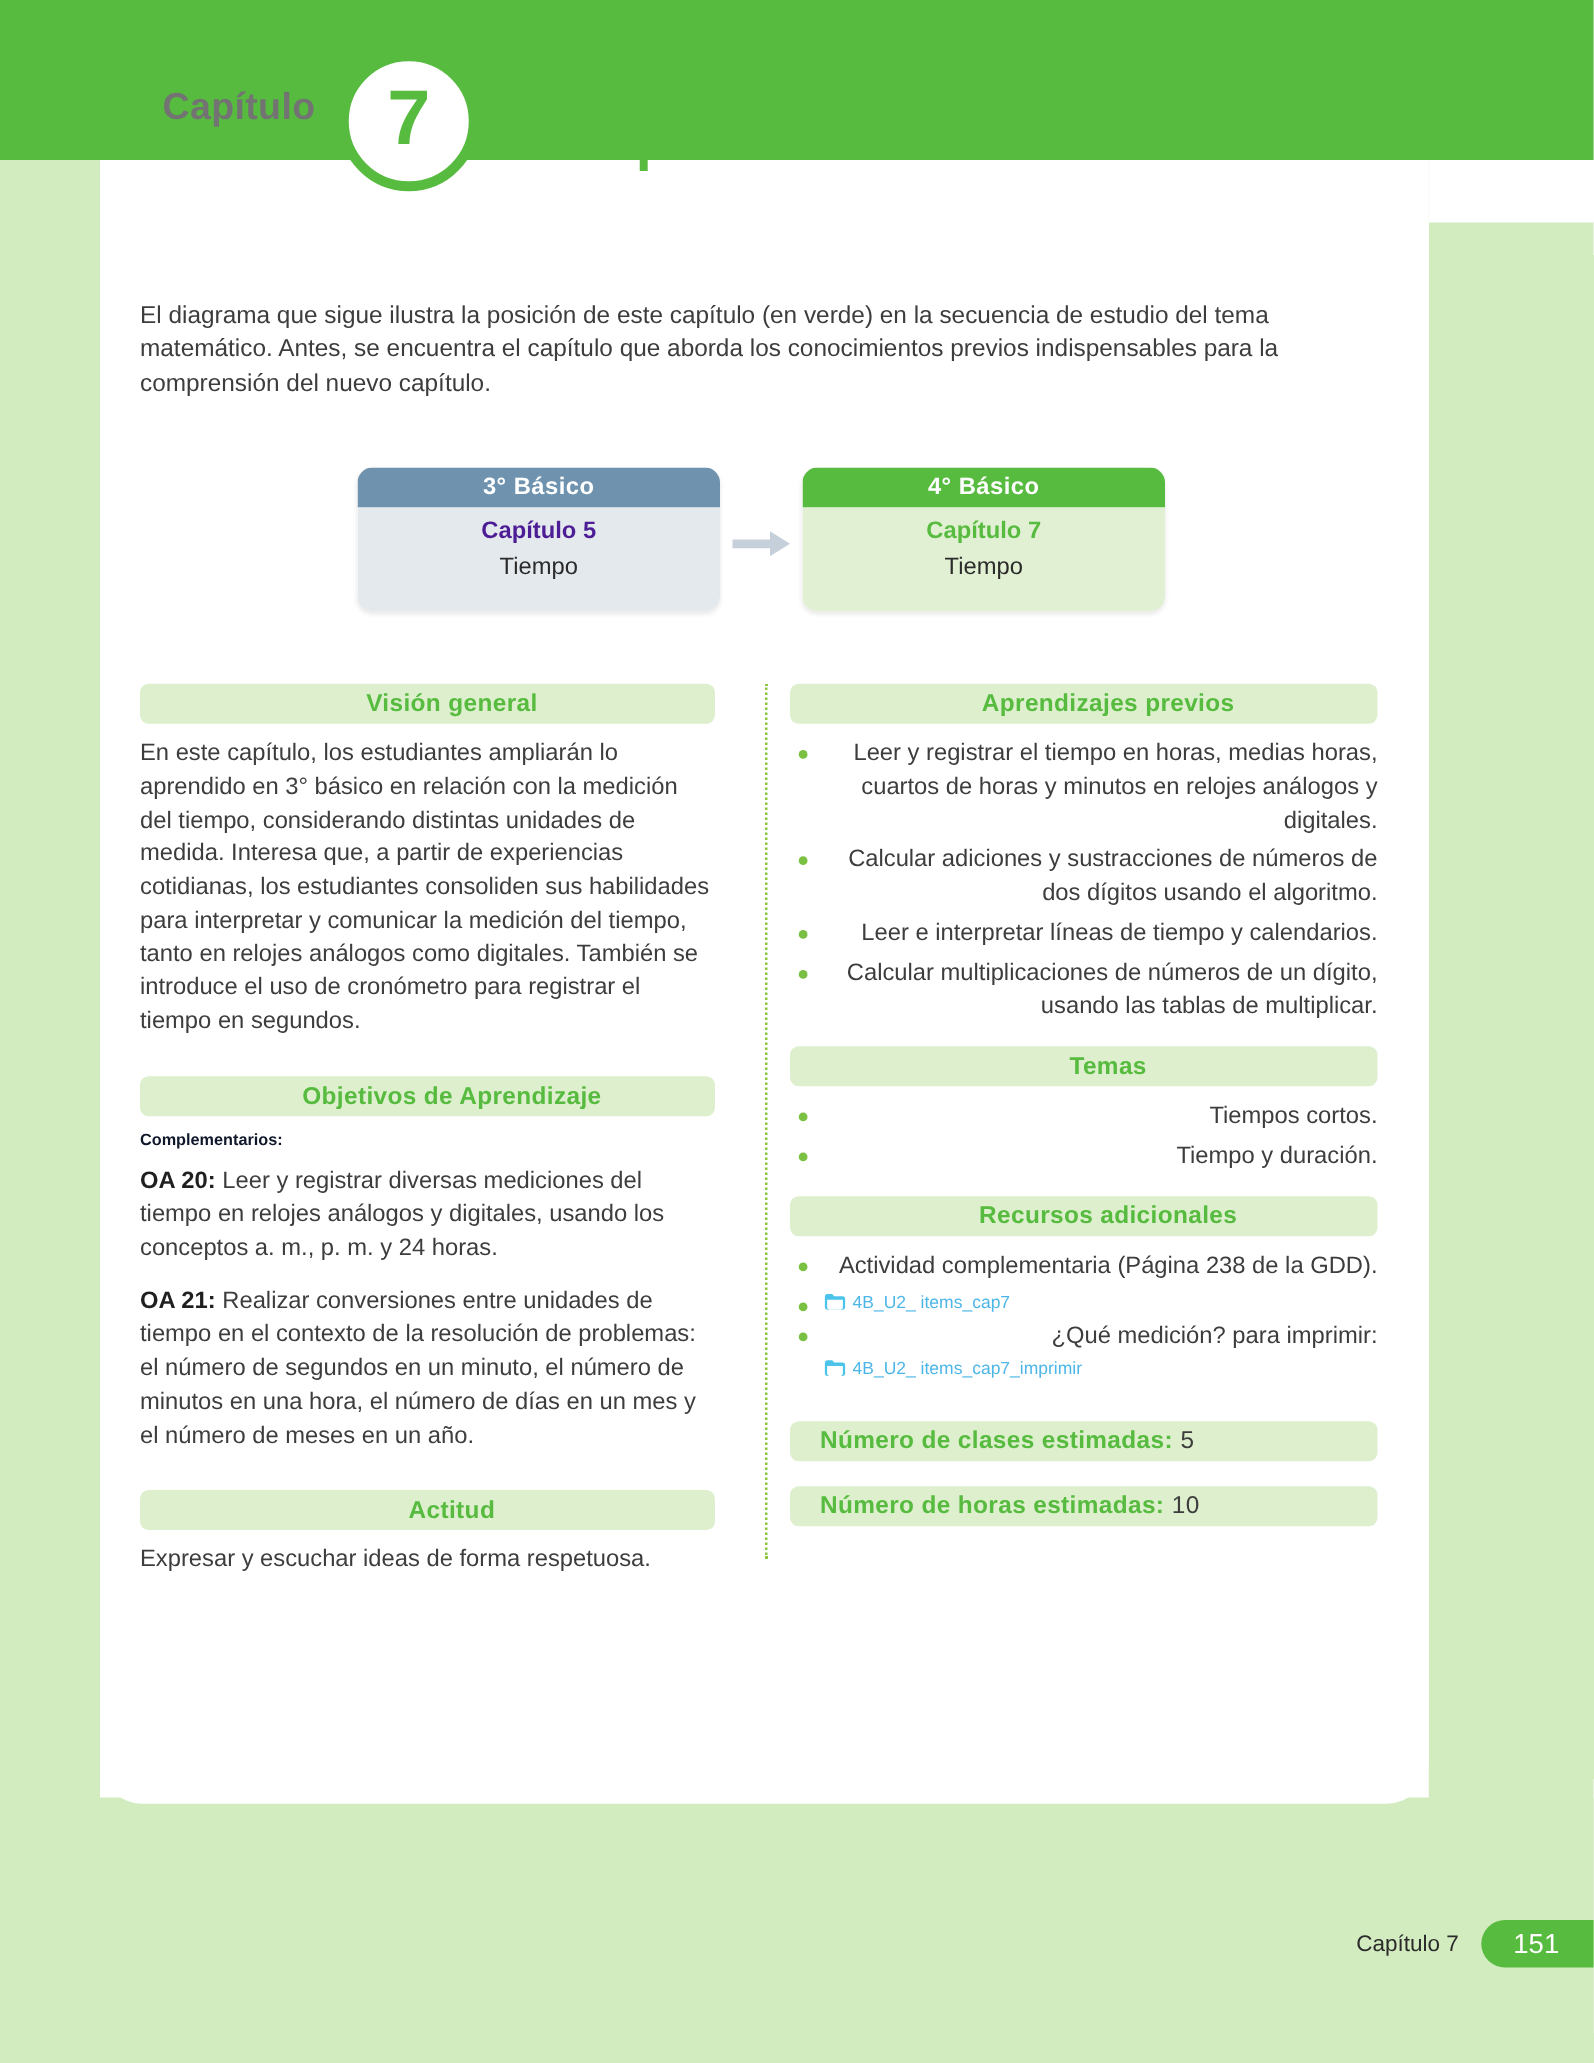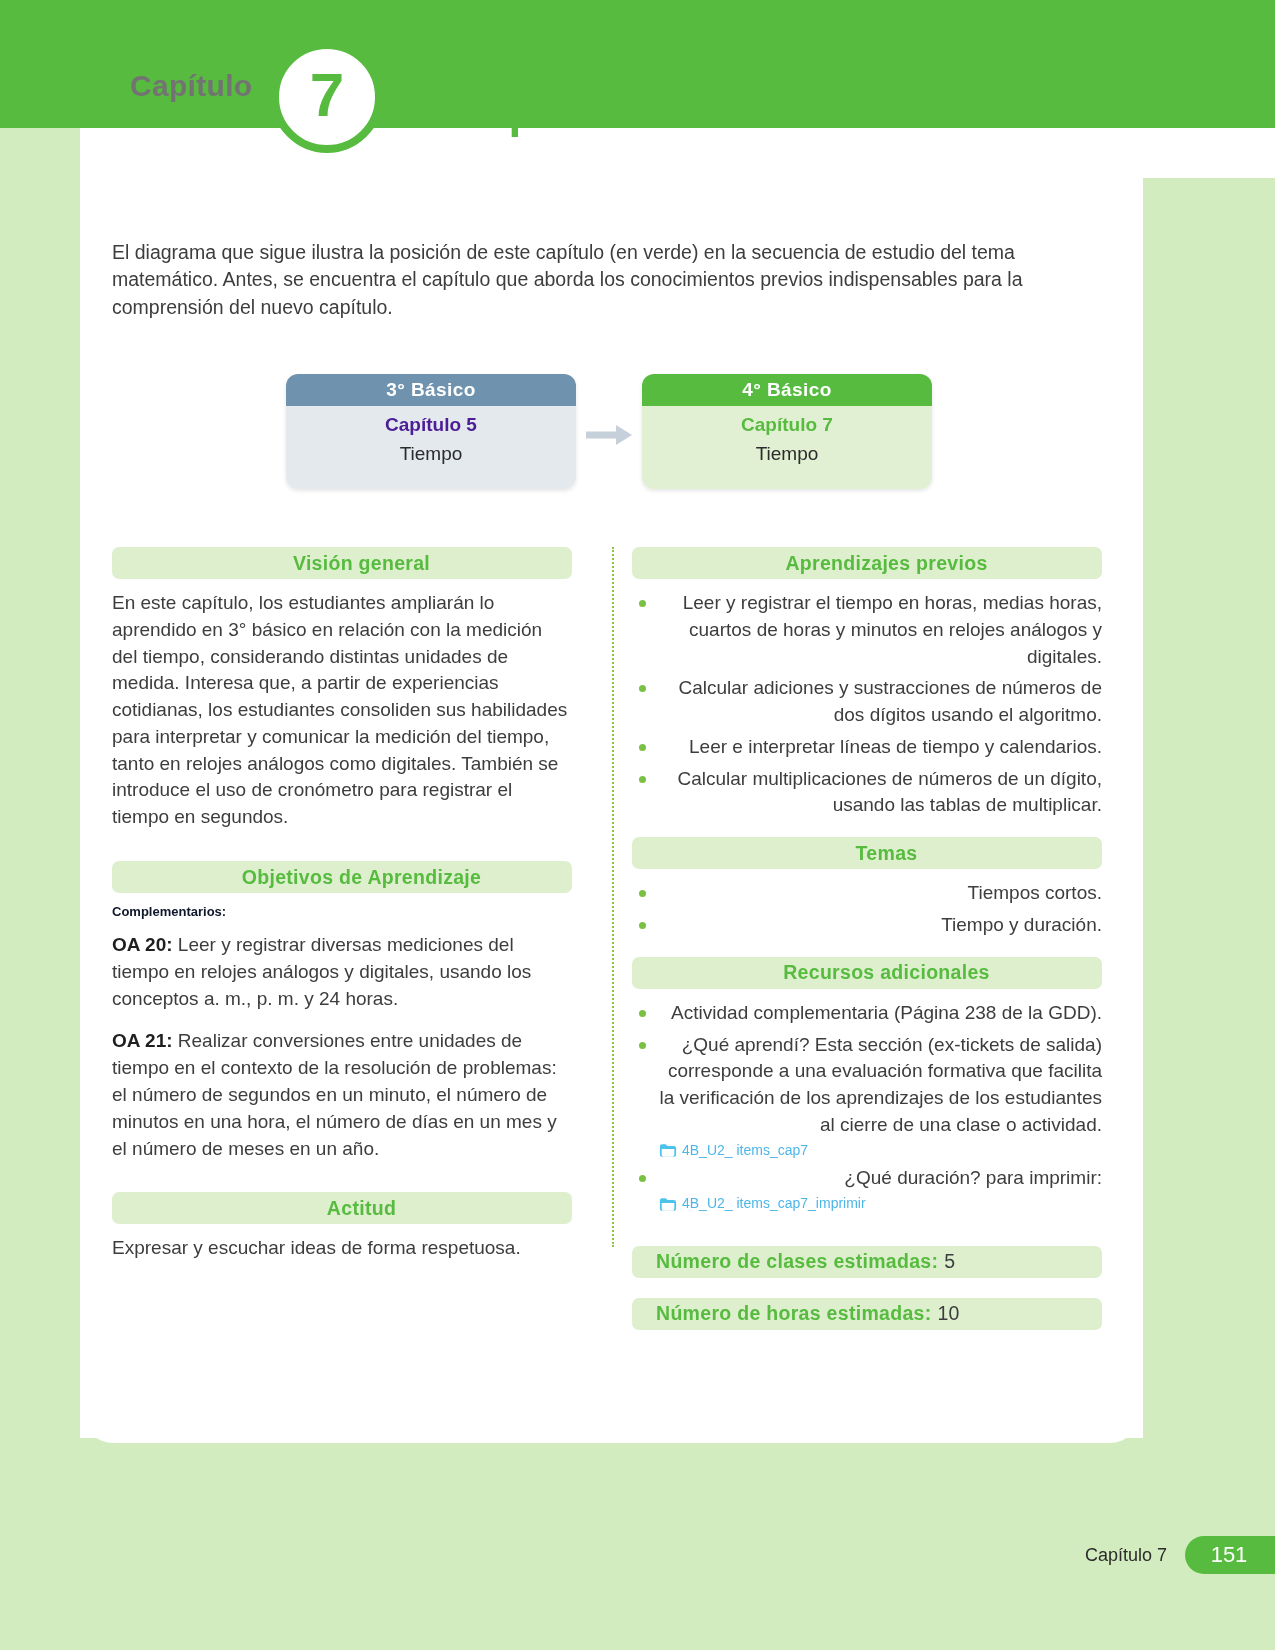--- a/index.html
+++ b/index.html
@@ -396,31 +396,30 @@
     <li>Tiempos cortos.</li>
     <li>Tiempo y duración.</li>
   </ul>
 
   <div class="sec-head">Recursos adicionales</div>
   <ul class="bullets">
     <li>
       <span>Actividad complementaria (Página 238 de la GDD).</span>
     </li>
     <li>
-      <span>¿Qué aprendí? Esta sección (ex-tickets de salida) corresponde a una evaluación formativa que facilita la verificación de los aprendizajes de los estudiantes al cierre de una clase o actividad.</span>
       <a class="res-link">
         <svg class="folder-icon" viewBox="0 0 20 16">
           <path d="M1 3.4a2.4 2.4 0 0 1 2.4-2.4h4.1l1.8 2h7.3A2.4 2.4 0 0 1 19 5.4v7.2A2.4 2.4 0 0 1 16.6 15H3.4A2.4 2.4 0 0 1 1 12.6z" fill="#4cc3ea"></path>
           <path d="M3 6.2h14v6.4a2.4 2.4 0 0 1-2.4 2.4H5.4A2.4 2.4 0 0 1 3 12.6z" fill="#ffffff"></path>
         </svg>
         <span>4B_U2_ items_cap7</span>
       </a>
     </li>
     <li>
-      <span>¿Qué duración? para imprimir:</span>
+      <span>¿Qué medición? para imprimir:</span>
       <a class="res-link">
         <svg class="folder-icon" viewBox="0 0 20 16">
           <path d="M1 3.4a2.4 2.4 0 0 1 2.4-2.4h4.1l1.8 2h7.3A2.4 2.4 0 0 1 19 5.4v7.2A2.4 2.4 0 0 1 16.6 15H3.4A2.4 2.4 0 0 1 1 12.6z" fill="#4cc3ea"></path>
           <path d="M3 6.2h14v6.4a2.4 2.4 0 0 1-2.4 2.4H5.4A2.4 2.4 0 0 1 3 12.6z" fill="#ffffff"></path>
         </svg>
         <span>4B_U2_ items_cap7_imprimir</span>
       </a>
     </li>
   </ul>
 

